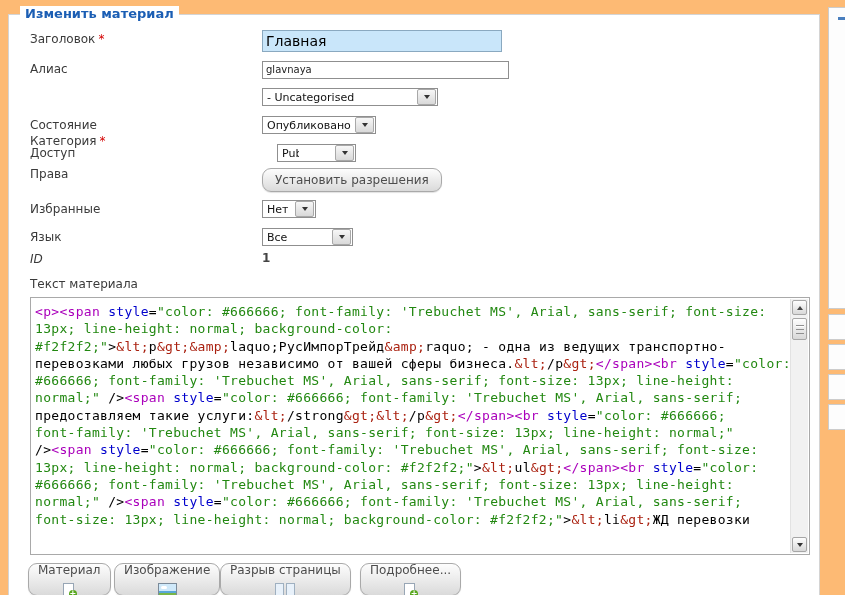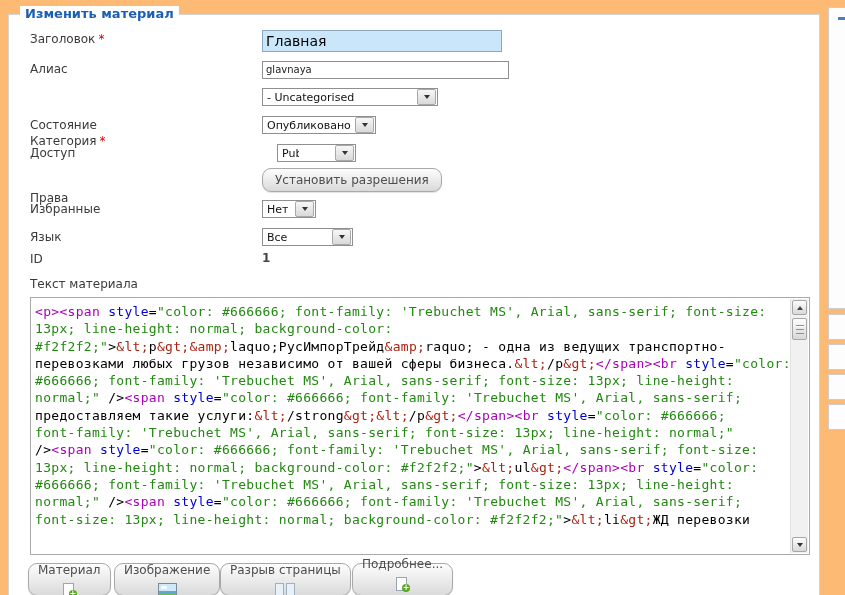--- a/index.html
+++ b/index.html
@@ -107,40 +107,40 @@
   </div>
 
   <div class="lbl" style="left:30px;top:146px;">Доступ</div>
   <div class="sel" style="left:277px;top:144px;width:79px;gap:36px;">
     <span class="val">Public</span>
     <span class="dbtn">
         <span class="tri-down"></span>
       </span>
   </div>
 
-  <div class="lbl" style="left:30px;top:191px;">Права</div>
+  <div class="lbl" style="left:30px;top:167px;">Права</div>
   <div class="rbtn btn-perms">Установить разрешения</div>
 
   <div class="lbl" style="left:30px;top:202px;">Избранные</div>
   <div class="sel" style="left:262px;top:200px;width:54px;">
     <span class="val">Нет</span>
     <span class="dbtn">
         <span class="tri-down"></span>
       </span>
   </div>
 
   <div class="lbl" style="left:30px;top:230px;">Язык</div>
   <div class="sel" style="left:262px;top:228px;width:91px;">
     <span class="val">Все</span>
     <span class="dbtn">
         <span class="tri-down"></span>
       </span>
   </div>
 
-  <div class="lbl" style="left:30px;top:252px;">ID</div>
+  <div class="lbl" style="left:30px;top:252px;font-style:italic;">ID</div>
   <div class="id-val">1</div>
 
   <div class="lbl" style="left:30px;top:277px;">Текст материала</div>
   <div class="codebox">
     <div class="code-lines">
         <div class="code-line"><span class="tk-tag">&lt;p&gt;&lt;span </span><span class="tk-attr">style</span><span class="tk-txt">=</span><span class="tk-str">"color: #666666; font-family: 'Trebuchet MS', Arial, sans-serif; font-size:</span></div>
         <div class="code-line"><span class="tk-str">13px; line-height: normal; background-color:</span></div>
         <div class="code-line"><span class="tk-str">#f2f2f2;"</span><span class="tk-txt">&gt;</span><span class="tk-ent">&amp;lt;</span><span class="tk-txt">p</span><span class="tk-ent">&amp;gt;</span><span class="tk-ent">&amp;amp;</span><span class="tk-txt">laquo;РусИмпорТрейд</span><span class="tk-ent">&amp;amp;</span><span class="tk-txt">raquo; - одна из ведущих транспортно-</span></div>
         <div class="code-line"><span class="tk-txt">перевозками любых грузов независимо от вашей сферы бизнеса.</span><span class="tk-ent">&amp;lt;</span><span class="tk-txt">/p</span><span class="tk-ent">&amp;gt;</span><span class="tk-tag">&lt;/span&gt;&lt;br </span><span class="tk-attr">style</span><span class="tk-txt">=</span><span class="tk-str">"color:</span></div>
         <div class="code-line"><span class="tk-str">#666666; font-family: 'Trebuchet MS', Arial, sans-serif; font-size: 13px; line-height:</span></div>
@@ -179,21 +179,21 @@
         <span class="cloud"></span>
       </span>
   </div>
   <div class="rbtn ed-btn" style="left:220px;">
     <span>Разрыв страницы</span>
     <span class="ic-break">
         <i></i>
         <i></i>
       </span>
   </div>
-  <div class="rbtn ed-btn" style="left:352px;justify-content:flex-end;">
+  <div class="rbtn ed-btn" style="left:360px;">
     <span>Подробнее...</span>
     <span class="ic-page">
         <span class="sheet"></span>
         <span class="plus">+</span>
       </span>
   </div>
 
   <div class="rp-box" style="top:7px;height:302px;"></div>
   <div class="rp-dash"></div>
   <div class="rp-box" style="top:314px;height:26px;"></div>

